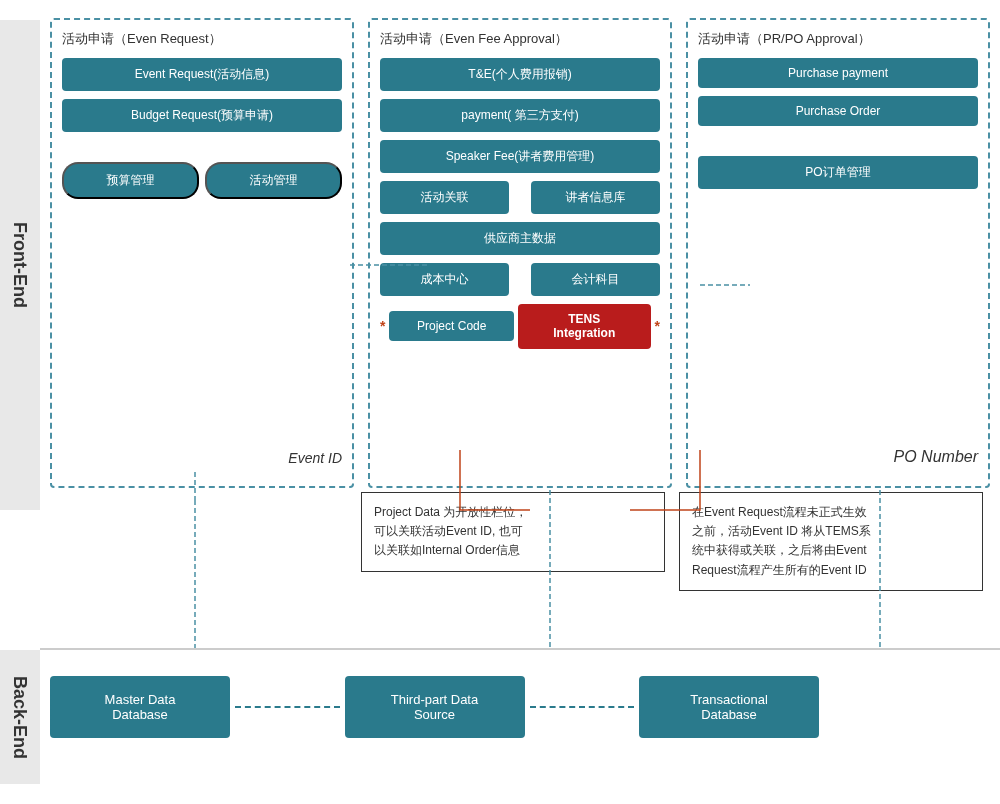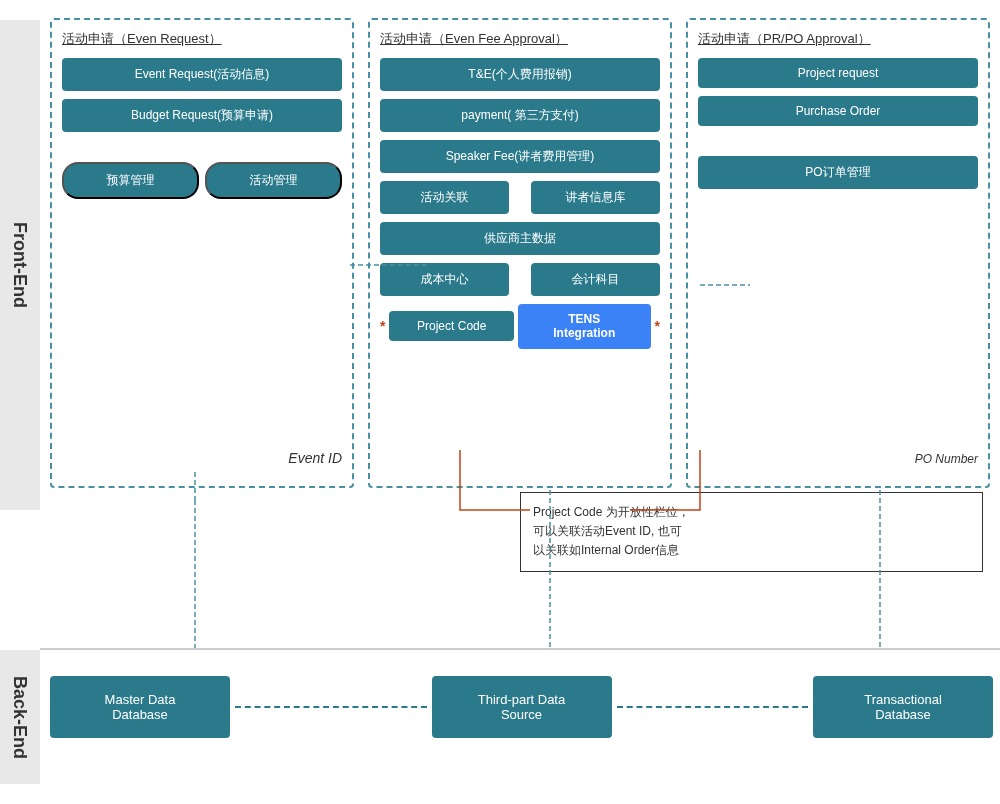--- a/index.html
+++ b/index.html
@@ -81,21 +81,20 @@
       padding: 10px;
       position: relative;
       min-height: 470px;
     }
 
     .column-title {
       font-size: 13px;
       color: #333;
       margin-bottom: 10px;
       font-weight: normal;
-      text-decoration: underline;
     }
 
     
     .teal-btn {
       background: #2a7a8c;
       color: #fff;
       border: none;
       border-radius: 4px;
       padding: 8px 21px;
       font-size: 12px;
@@ -113,21 +112,21 @@
       border-radius: 4px;
       padding: 8px 6px;
       font-size: 12px;
       text-align: center;
       display: inline-block;
       cursor: pointer;
     }
 
     
     .orange-btn {
-      background: #3b82f6;
+      background: #b91c1c;
       color: #fff;
       border: none;
       border-radius: 4px;
       padding: 8px 10px;
       font-size: 12px;
       text-align: center;
       display: inline-block;
       cursor: pointer;
       font-weight: bold;
       line-height: 1.2;
@@ -157,21 +156,21 @@
       line-height: 1.6;
       color: #333;
       background: #fff;
     }
 
     
     .backend-row {
       position: absolute;
       top: 656px;
       left: 10px;
-      width: 943px;
+      width: 769px;
       display: flex;
       justify-content: center;
       align-items: center;
       padding: 20px 0;
     }
 
     .backend-box {
       border: 2px dashed #2a7a8c;
       background: #2a7a8c;
       color: #fff;
@@ -274,40 +273,46 @@
           <span class="asterisk">*</span>
           <button class="teal-btn-sm" style="flex:1;">Project Code</button>
           <button class="orange-btn" style="flex:1;">TENS<br>Integration</button>
           <span class="asterisk">*</span>
         </div>
       </div>
 
       <div class="column" style="position:relative;">
         <div class="column-title">活动申请（PR/PO Approval）</div>
 
-        <button class="teal-btn">Project request</button>
+        <button class="teal-btn">Purchase payment</button>
         <button class="teal-btn">Purchase Order</button>
 
         <button class="teal-btn" style="margin-top:30px;">PO订单管理</button>
 
-        <div style="position:absolute;bottom:20px;right:10px;font-size:12px;color:#333;font-style:italic;">PO Number</div>
+        <div style="position:absolute;bottom:20px;right:10px;font-size:16px;color:#333;font-style:italic;">PO Number</div>
       </div>
 
     </div>
 
     <div style="position:absolute;top:492px;left:10px;width:940px;display:flex;align-items:flex-start;">
 
       <div style="flex:1;"></div>
 
       <div style="flex:1;padding:0 7px;">
-        <div class="note-box" style="white-space:pre-line;font-size:12px;line-height:1.6;">Project Code 为开放性栏位，
+        <div class="note-box" style="white-space:pre-line;font-size:12px;line-height:1.6;">Project Data 为开放性栏位，
 可以关联活动Event ID, 也可
 以关联如Internal Order信息</div>
       </div>
 
+      <div style="flex:1;padding:0 7px;">
+        <div class="note-box" style="white-space:pre-line;font-size:12px;line-height:1.6;">在Event  Request流程未正式生效
+之前，活动Event ID 将从TEMS系
+统中获得或关联，之后将由Event
+Request流程产生所有的Event ID</div>
+      </div>
 
     </div>
 
     <div class="backend-row">
       <div class="backend-box" style="white-space:pre-line;">Master Data
 Database</div>
 
       <div style="flex:1;border-top:2px dashed #2a7a8c;margin:0 5px;margin-top:0;align-self:center;"></div>
       <div class="backend-box" style="white-space:pre-line;">Third-part Data
 Source</div>

